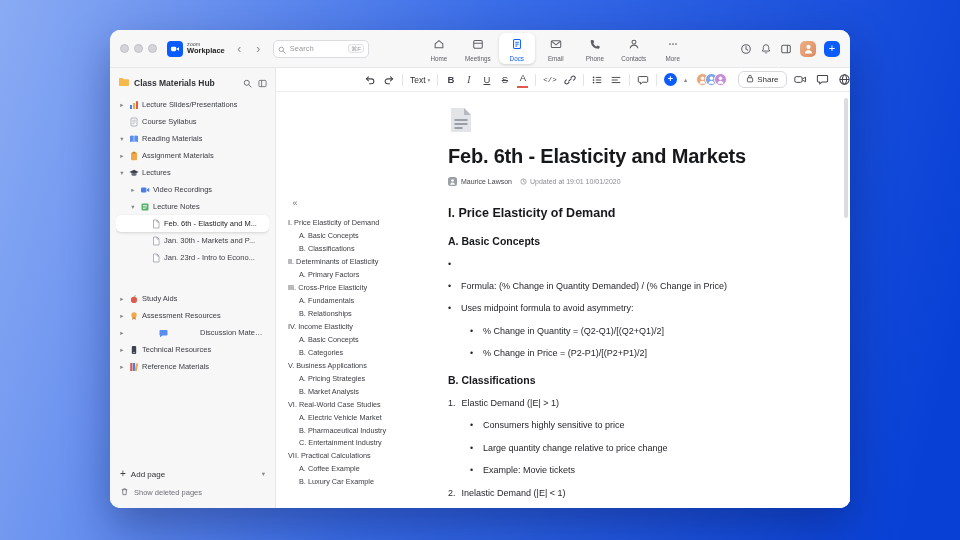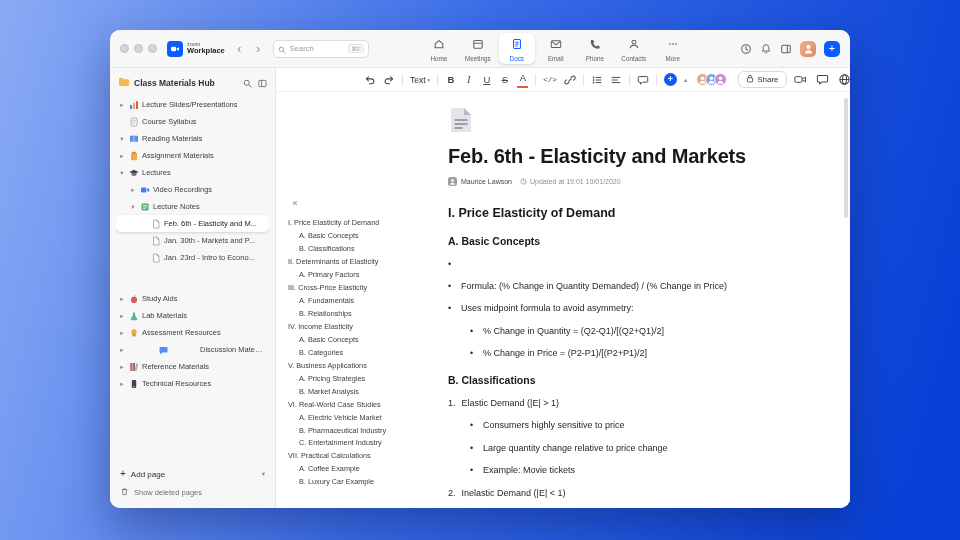--- a/index.html
+++ b/index.html
@@ -369,64 +369,55 @@
                 <circle cx="5" cy="5.9" r="3.1" fill="#e05a4e"></circle>
                 <path d="M5 2.9 C5 1.9 5.8 1.2 6.7 1.2 C6.7 2.2 5.9 2.9 5 2.9" fill="#57b26b"></path>
               </svg>
             </span>
             <span class="tlabel">Study Aids</span>
           </div>
           <div class="tree-item" style="padding-left: 2px;">
             <span class="chev">▸</span>
             <span class="ticon">
               <svg viewBox="0 0 10 10">
-                <path d="M4 1.5 h2 v2.6 l2.2 3.9 a.8 .8 0 0 1 -.7 1.2 h-5 a.8 .8 0 0 1 -.7 -1.2 L4 4.1 Z" fill="#57b2a0"></path>
-              </svg>
-            </span>
-            <span class="tlabel">Lab Materials</span>
-          </div>
-          <div class="tree-item" style="padding-left: 2px;">
-            <span class="chev">▸</span>
-            <span class="ticon">
-              <svg viewBox="0 0 10 10">
                 <circle cx="5" cy="3.9" r="2.7" fill="#f0a84a"></circle>
                 <path d="M3.6 6 L3.1 9 L5 7.8 L6.9 9 L6.4 6 Z" fill="#d08a2e"></path>
               </svg>
             </span>
             <span class="tlabel">Assessment Resources</span>
           </div>
           <div class="tree-item" style="padding-left: 2px; gap: 32px;">
             <span class="chev">▸</span>
             <span class="ticon">
               <svg viewBox="0 0 10 10">
                 <path d="M1.5 2 h7 a1 1 0 0 1 1 1 v3.4 a1 1 0 0 1 -1 1 h-4 L2 9.2 V7.4 a1 1 0 0 1 -.5 -.9 V3 a1 1 0 0 1 1 -1 Z" fill="#5a8df0"></path>
               </svg>
             </span>
             <span class="tlabel">Discussion Materials</span>
+          </div>
+          <div class="tree-item" style="padding-left: 2px;">
+            <span class="chev">▸</span>
+            <span class="ticon">
+              <svg viewBox="0 0 10 10">
+                <rect x="2.8" y="1" width="4.4" height="8" rx="1" fill="#3d4450"></rect>
+                <circle cx="5" cy="7.6" r=".6" fill="#fff"></circle>
+              </svg>
+            </span>
+            <span class="tlabel">Technical Resources</span>
           </div>
           <div class="tree-item" style="padding-left: 2px;">
             <span class="chev">▸</span>
             <span class="ticon">
               <svg viewBox="0 0 10 10">
                 <rect x="1.2" y="1" width="2.2" height="8" fill="#e05a4e"></rect>
                 <rect x="3.8" y="1" width="2.2" height="8" fill="#4a7de8"></rect>
                 <rect x="6.3" y="1.4" width="2.2" height="7.6" transform="rotate(12 7.4 5.2)" fill="#f0a84a"></rect>
               </svg>
             </span>
             <span class="tlabel">Reference Materials</span>
-          </div>
-          <div class="tree-item" style="padding-left: 2px;">
-            <span class="chev">▸</span>
-            <span class="ticon">
-              <svg viewBox="0 0 10 10">
-                <rect x="2.8" y="1" width="4.4" height="8" rx="1" fill="#3d4450"></rect>
-                <circle cx="5" cy="7.6" r=".6" fill="#fff"></circle>
-              </svg>
-            </span>
-            <span class="tlabel">Technical Resources</span>
           </div>
         </div>
       <div class="sb-bottom">
         <div class="addpage">
           <span class="plus">+</span>
           <span>Add page</span>
           <span class="dd">▾</span>
         </div>
         <div class="showdel">
           <span><svg viewBox="0 0 10 10">

